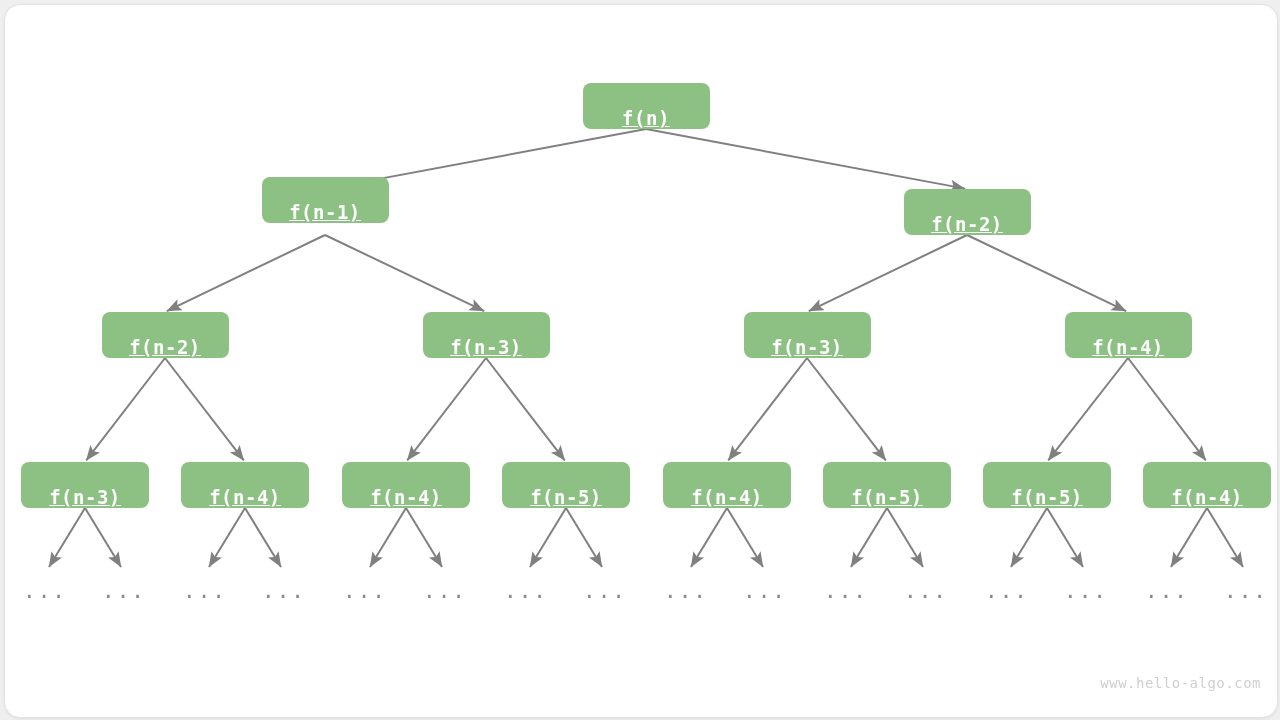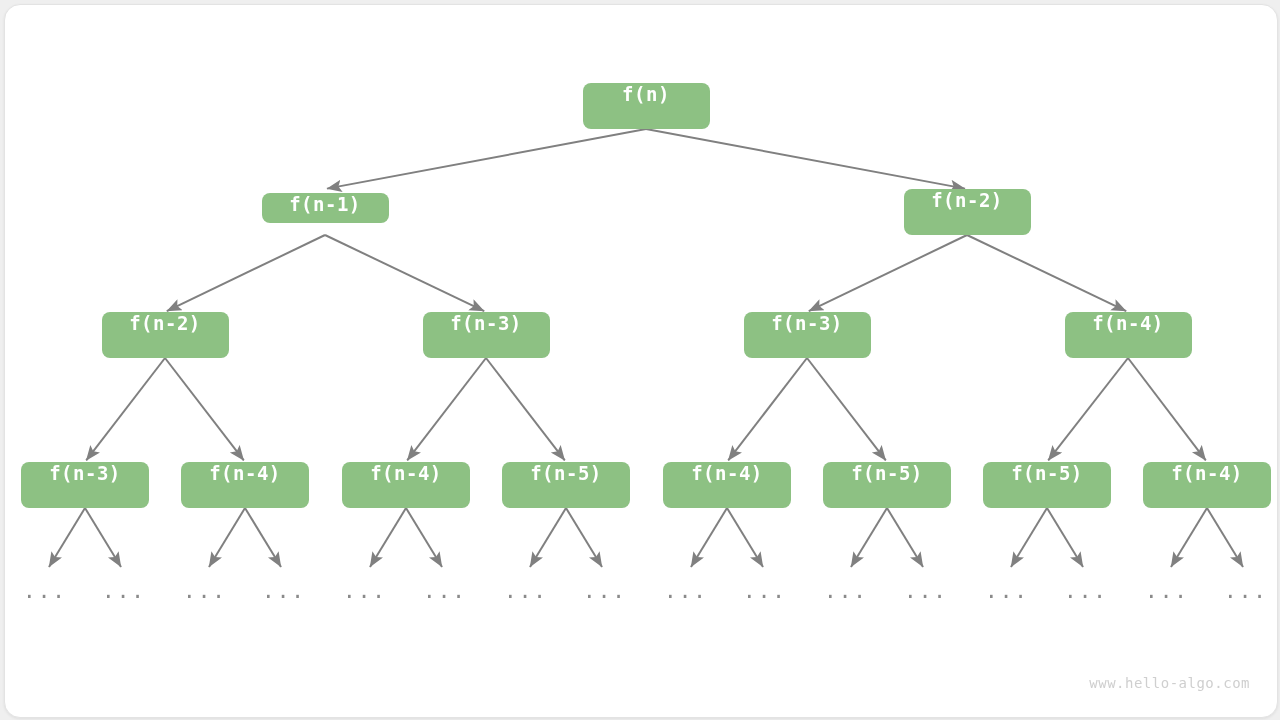--- a/index.html
+++ b/index.html
@@ -37,42 +37,43 @@
     height: 720px;
     pointer-events: none;
   }
   .node {
     position: absolute;
     box-sizing: border-box;
     background: #8dc183;
     border-radius: 8px;
     color: #ffffff;
     display: flex;
-    align-items: flex-start;
+    align-items: flex-end;
     justify-content: center;
     font-family: "DejaVu Sans Mono", monospace;
     font-size: 19px;
     font-weight: bold;
     letter-spacing: 0.5px;
     white-space: nowrap;
+    text-decoration: underline;
   }
   .ellipsis {
     position: absolute;
     color: #8a8a8a;
     font-family: "DejaVu Sans Mono", monospace;
     font-size: 21px;
     line-height: 1;
     letter-spacing: 2px;
     text-align: center;
     transform: translate(-50%, -50%);
     white-space: nowrap;
   }
   #watermark {
     position: absolute;
-    right: 27px;
+    right: 16px;
     bottom: 26px;
     color: #cfcfcf;
     font-family: "DejaVu Sans Mono", monospace;
     font-size: 14px;
     letter-spacing: 0.5px;
   }
 </style>
 </head>
 <body>
 
@@ -116,21 +117,21 @@
           <line x1="1042" y1="503" x2="1006" y2="562" stroke="#808080" stroke-width="2" marker-end="url(#arrowhead)"></line>
           <line x1="1042" y1="503" x2="1078" y2="562" stroke="#808080" stroke-width="2" marker-end="url(#arrowhead)"></line>
           <line x1="1202" y1="503" x2="1166" y2="562" stroke="#808080" stroke-width="2" marker-end="url(#arrowhead)"></line>
           <line x1="1202" y1="503" x2="1238" y2="562" stroke="#808080" stroke-width="2" marker-end="url(#arrowhead)"></line>
         </g>
     </svg>
     <div id="node-layer">
         <div class="node" style="left: 577.5px; top: 78px; width: 127px; height: 46px; background: rgb(141, 193, 131); color: rgb(255, 255, 255);">
           <span>f(n)</span>
         </div>
-        <div class="node" style="left: 256.5px; top: 188px; width: 127px; height: 30px; background: rgb(141, 193, 131); color: rgb(255, 255, 255);">
+        <div class="node" style="left: 256.5px; top: 172px; width: 127px; height: 46px; background: rgb(141, 193, 131); color: rgb(255, 255, 255);">
           <span>f(n-1)</span>
         </div>
         <div class="node" style="left: 898.5px; top: 184px; width: 127px; height: 46px; background: rgb(141, 193, 131); color: rgb(255, 255, 255);">
           <span>f(n-2)</span>
         </div>
         <div class="node" style="left: 96.5px; top: 307px; width: 127px; height: 46px; background: rgb(141, 193, 131); color: rgb(255, 255, 255);">
           <span>f(n-2)</span>
         </div>
         <div class="node" style="left: 417.5px; top: 307px; width: 127px; height: 46px; background: rgb(141, 193, 131); color: rgb(255, 255, 255);">
           <span>f(n-3)</span>

